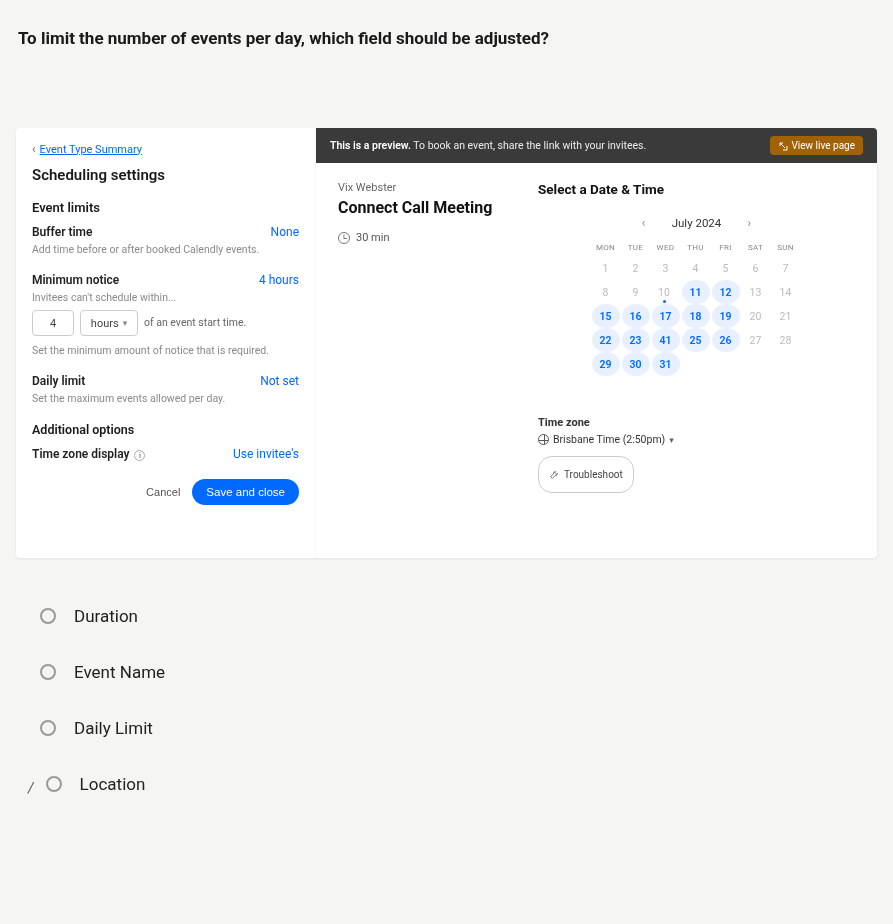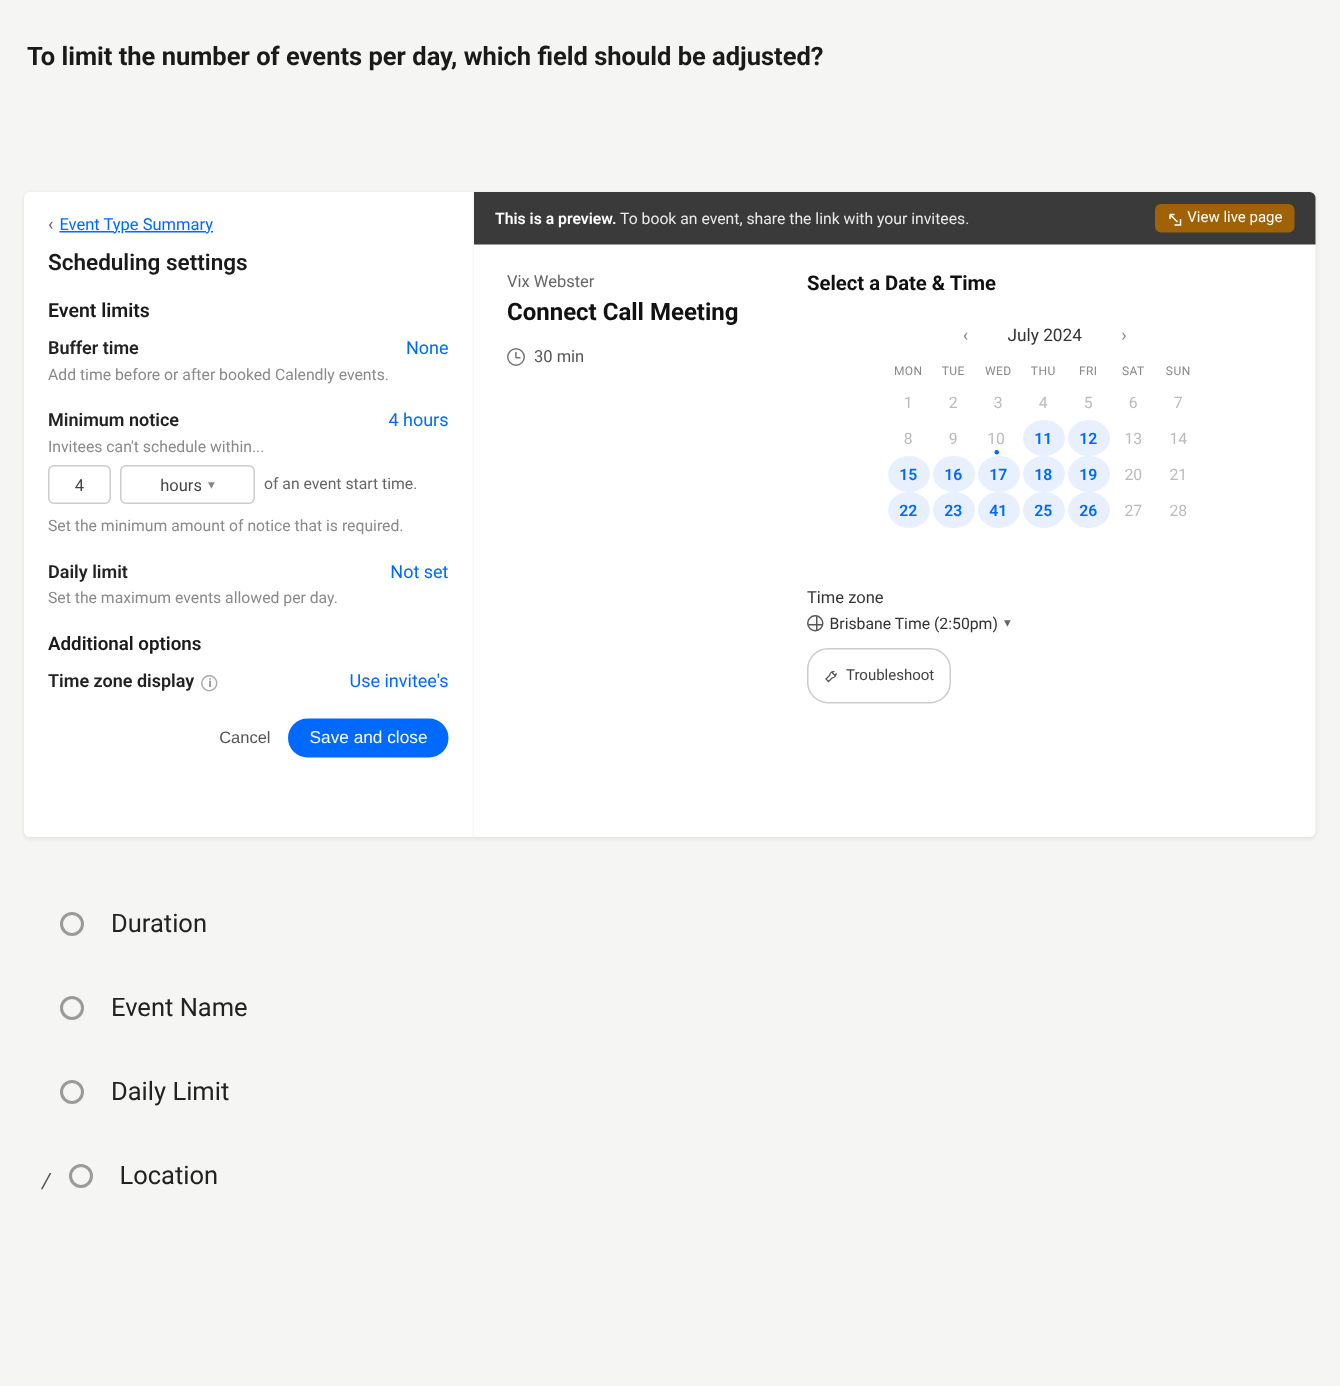--- a/index.html
+++ b/index.html
@@ -69,21 +69,21 @@
   }
   .notice-controls {
     display:flex; align-items:center; gap:6px; margin:6px 0 8px 0;
   }
   .num-input, .unit-select {
     border:1px solid #ccc; border-radius:4px; height:26px;
     font-size:11px; color:#444; background:#fff;
     display:flex; align-items:center; justify-content:center;
   }
   .num-input { width:42px; }
-  .unit-select { width:90px; gap:4px; }
+  .unit-select { width:58px; gap:4px; }
   .unit-select .arrow { font-size:9px; color:#888; }
   .after-text { font-size:10.5px; color:#666; line-height:1.2; }
   .additional-title {
     font-size: 12.5px; font-weight:600; margin:10px 0 10px 0; color:#1a1a1a;
   }
   .info-icon {
     display:inline-block; width:11px; height:11px; border:1px solid #aaa;
     border-radius:50%; font-size:8px; color:#888; line-height:10px;
     text-align:center; margin-left:2px;
   }
@@ -151,21 +151,21 @@
     height:24px; display:flex; align-items:center; justify-content:center;
     font-size:10.5px; border-radius:50%;
   }
   .day-cell.avail { background:#e8f0ff; color:#0069ff; font-weight:600; cursor:pointer; }
   .day-cell.today-dot::after {
     content:""; display:block; width:3px; height:3px; background:#0069ff;
     border-radius:50%; position:relative; top:9px; left:-7px;
   }
   .day-cell.dim { color:#bbb; }
   .tz-block { margin-top:14px; font-size:11px; color:#333; }
-  .tz-label { font-weight:400; margin-bottom:4px;margin-top:40px; }
+  .tz-label { font-weight:700; margin-bottom:4px;margin-top:40px; }
   .tz-value {
     display:flex; align-items:center; gap:4px; font-size:10.5px; color:#333;
   }
   .globe-icon {
     width:11px; height:11px; border:1.2px solid #555; border-radius:50%;
     position:relative;
   }
   .globe-icon::before {
     content:""; position:absolute; left:50%; top:0; bottom:0; width:1px; background:#555;
   }
@@ -324,20 +324,29 @@
             </div>
             <div class="week-row">
               <div class="day-cell avail">22</div>
               <div class="day-cell avail">23</div>
               <div class="day-cell avail">41</div>
               <div class="day-cell avail">25</div>
               <div class="day-cell avail">26</div>
               <div class="day-cell dim">27</div>
               <div class="day-cell dim">28</div>
             </div>
+            <div class="week-row">
+              <div class="day-cell avail">29</div>
+              <div class="day-cell avail">30</div>
+              <div class="day-cell avail">31</div>
+              <div class="day-cell dim"></div>
+              <div class="day-cell dim"></div>
+              <div class="day-cell dim"></div>
+              <div class="day-cell dim"></div>
+            </div>
           </div>
         <div class="tz-block">
           <div class="tz-label">Time zone</div>
           <div class="tz-value">
             <span class="globe-icon"></span>
             <span>Brisbane Time (2:50pm)</span>
             <span style="font-size:9px;color:#666;">▾</span>
           </div>
           <div class="troubleshoot">
             <svg class="tool-icon" viewBox="0 0 12 12">

